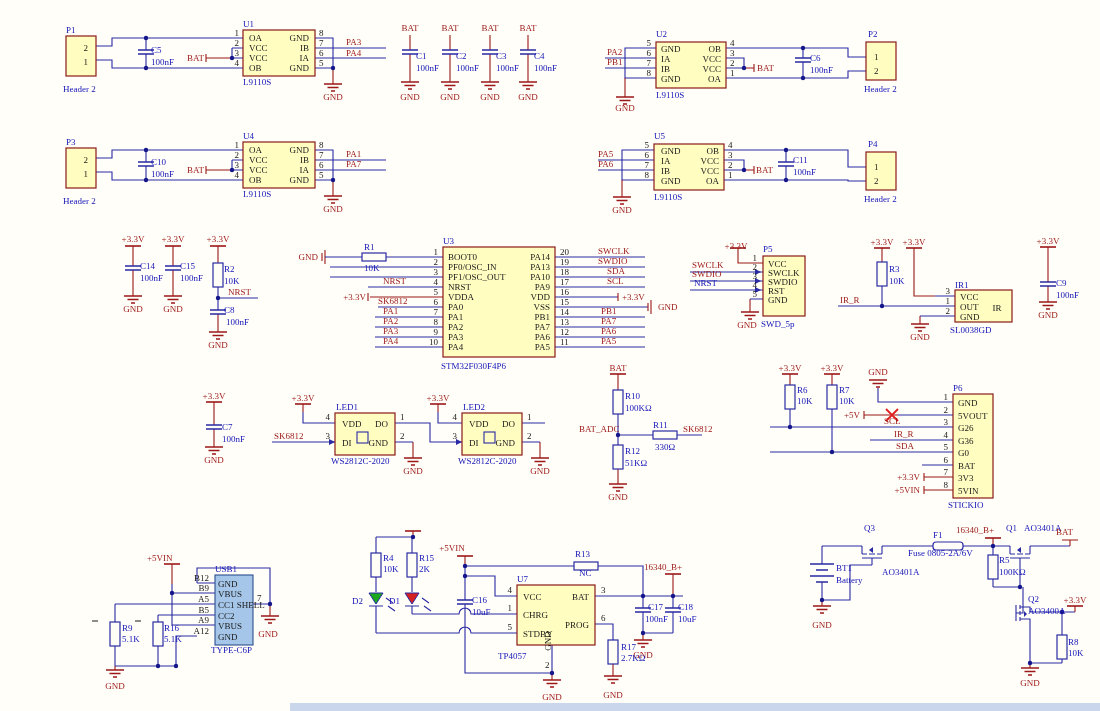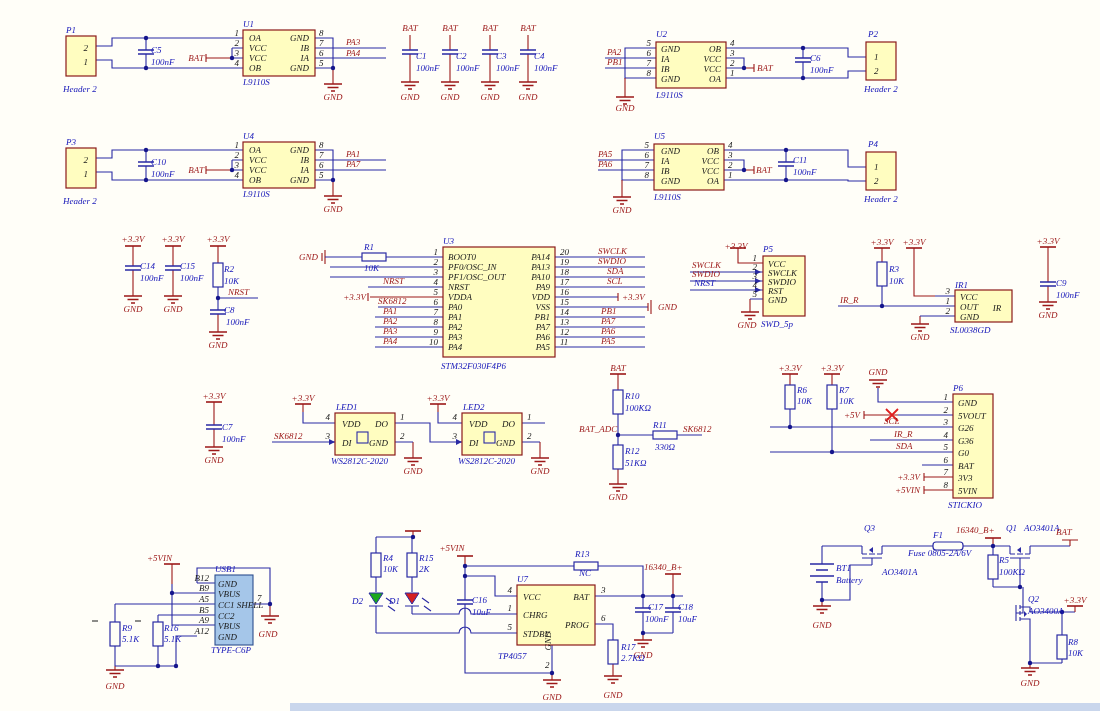--- a/index.html
+++ b/index.html
@@ -1,17 +1,17 @@
 <!DOCTYPE html>
 <html style="--wire: #2a2aa4; --lblue: #1616b8; --lred: #9c1818; --icfill: #fffdc0; --icbord: #8b1a1a; --usbfill: #a5c6e9; --usbbord: #2e4f8f; --dotc: #15158c; --ledg: #1ca81c; --ledr: #d42020; --xmark: #e02020; --strip: #c9d6ec; --bg: #fffef8;"><head>
 <meta charset="utf-8">
 <style>
   html,body{margin:0;padding:0;}
   body{background:#e8e8e8;font-family:"Liberation Serif", serif;}
-  .stage{position:relative;width:1100px;height:711px;background:var(--bg,#fffef8);overflow:hidden;font-style:italic;}
+  .stage{position:relative;width:1100px;height:711px;background:var(--bg,#fffef8);overflow:hidden;}
   svg text{font-family:"Liberation Serif", serif;font-size:9px;}
   .tb{fill:var(--lblue,#1616b8);}
   .tr{fill:var(--lred,#9c1818);}
   .tk{fill:#1a1a1a;}
   .w{stroke:var(--wire,#2a2aa4);stroke-width:1.1;fill:none;}
   .r{stroke:var(--lred,#9c1818);stroke-width:1.1;fill:none;}
   .gs{stroke:var(--lred,#9c1818);stroke-width:1.3;fill:none;}
   .cap{stroke:var(--wire,#2a2aa4);stroke-width:1.7;fill:none;}
   .res{fill:#fffef6;stroke:var(--wire,#2a2aa4);stroke-width:1.2;}
   .ic{fill:var(--icfill,#fffdc0);stroke:var(--icbord,#8b1a1a);stroke-width:1.2;}

